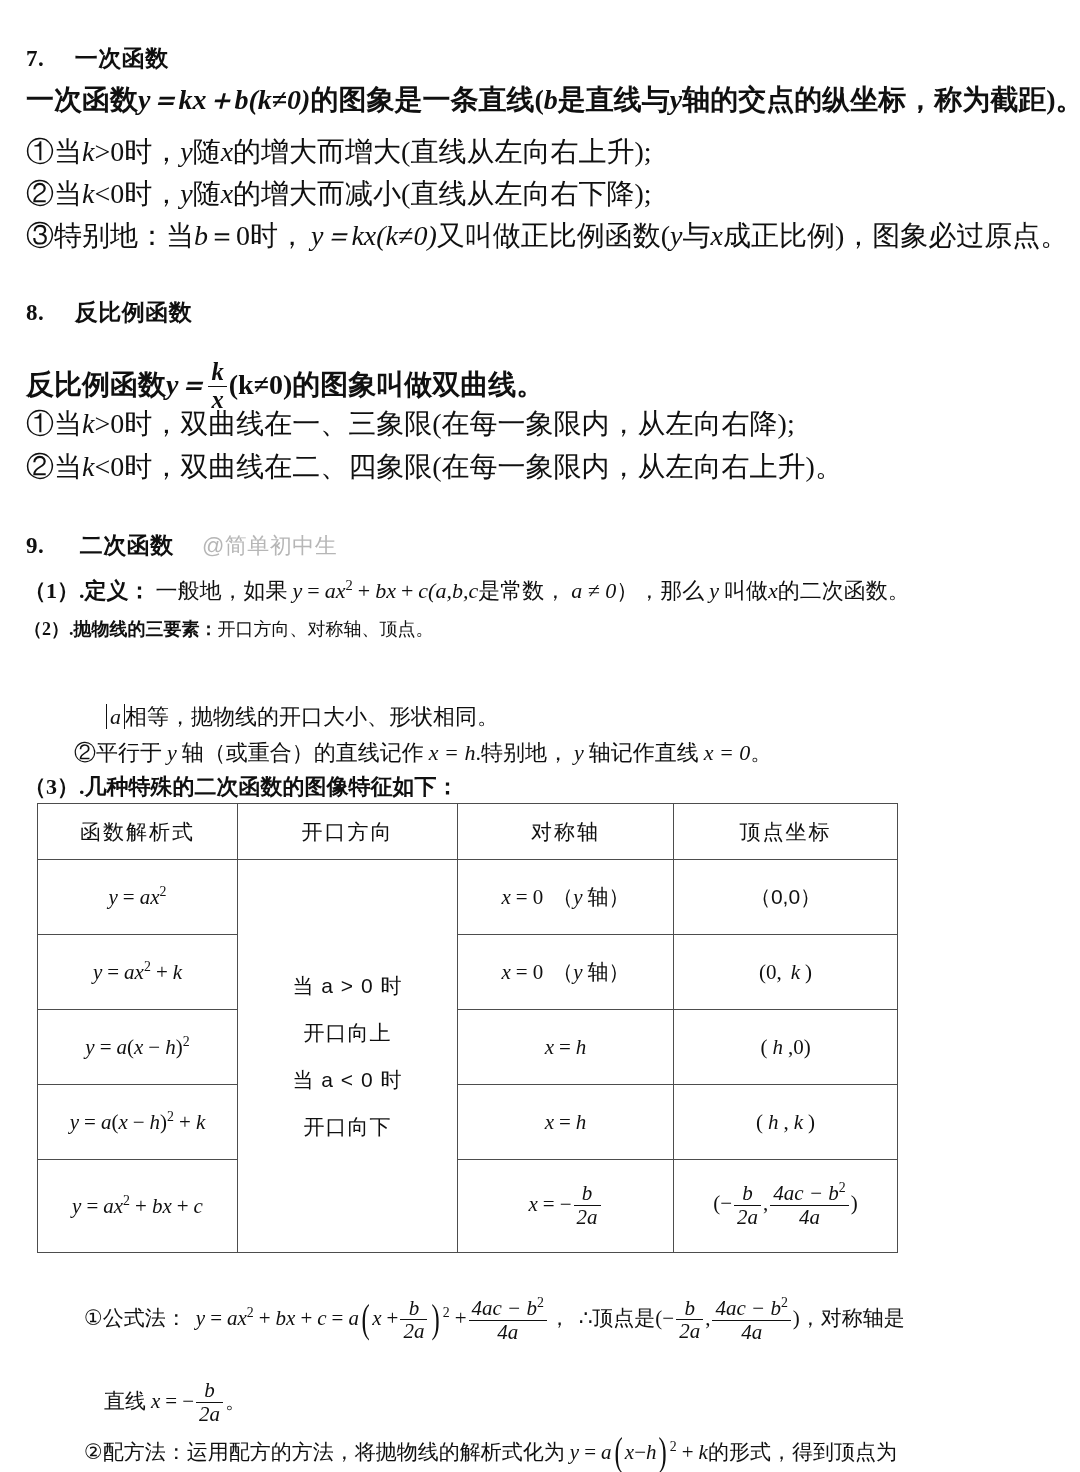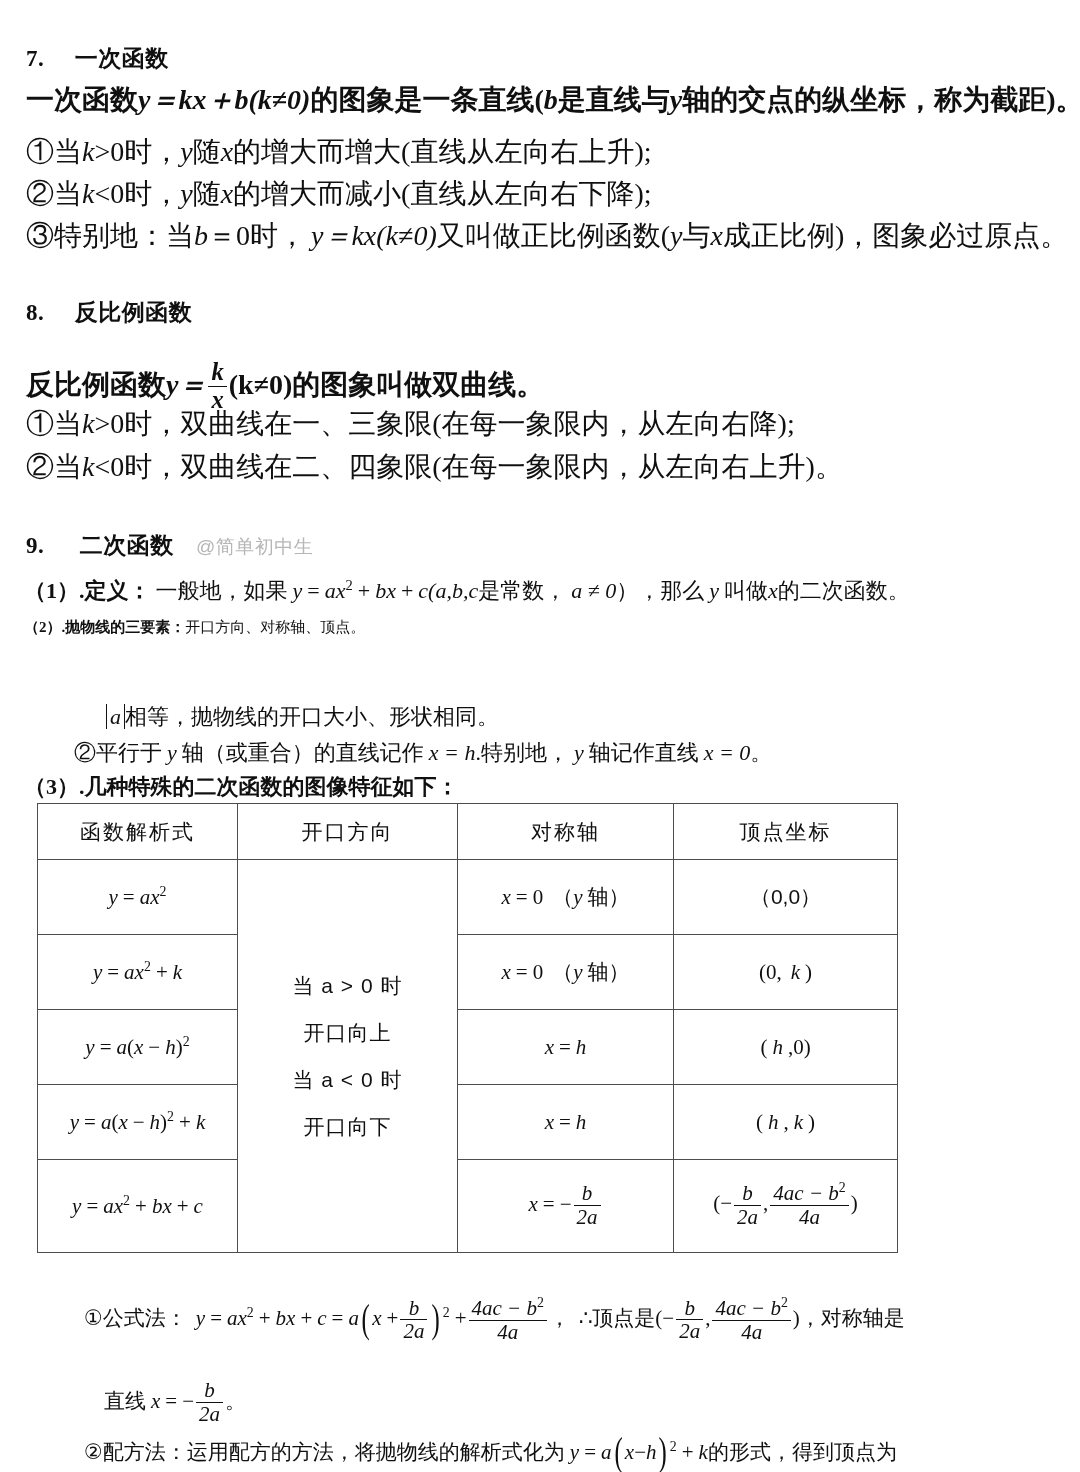--- a/index.html
+++ b/index.html
@@ -18,24 +18,24 @@
   }
   .h-num { display:inline-block; }
   .body-line {
     font-size:28px;
     line-height:1.0;
     white-space:nowrap;
   }
   .bold-lead { font-weight:bold; }
   .watermark {
     color:#b6b6b6;
-    font-size:19px;
+    font-size:22px;
     font-weight:normal;
     font-family:"Liberation Sans","DejaVu Sans",sans-serif;
-    margin-left:16px;
+    margin-left:22px;
   }
 
   
   .row { position:absolute; white-space:nowrap; }
 
   
   .m { font-family:"Liberation Serif","DejaVu Serif",serif; font-style:italic; }
   .mr { font-style:normal; }
   .supr { font-size:.66em; vertical-align:super; font-style:normal; }
   .frac {
@@ -150,21 +150,21 @@
     <span class="h-num">9.</span>
     <span class="sp-l"></span><span class="sp-s"></span>
     <span>二次函数</span>
     <span class="watermark">@简单初中生</span>
   </div>
 
   <div class="row body-line" style="left:24px; top:578px; font-size:22px;">
     <span class="bold-lead">（1）.定义：</span><span class="sp-s"></span><span>一般地，如果</span><span class="sp-s"></span><span class="m">y</span><span class="sp-s"></span><span class="mr">=</span><span class="sp-s"></span><span class="m">a</span><span class="m">x</span><span class="supr">2</span><span class="sp-s"></span><span class="mr">+</span><span class="sp-s"></span><span class="m">b</span><span class="m">x</span><span class="sp-s"></span><span class="mr">+</span><span class="sp-s"></span><span class="m">c</span><span class="m">(a,b,c</span><span>是常数，</span><span class="sp-s"></span><span class="m">a ≠ 0</span><span>），那么</span><span class="sp-s"></span><span class="m">y</span><span class="sp-s"></span><span>叫做</span><span class="m">x</span><span>的二次函数。</span>
   </div>
 
-  <div class="row body-line" style="left:24px; top:620px; font-size:15px;">
+  <div class="row body-line" style="left:24px; top:620px; font-size:18px;">
     <span class="bold-lead">（2）.抛物线的三要素：</span><span>开口方向、对称轴、顶点。</span>
   </div>
 
 
   <div class="row body-line" style="left:106px; top:706px; font-size:22px;">
     <span class="m abs">a</span><span>相等，抛物线的开口大小、形状相同。</span>
   </div>
 
   <div class="row body-line" style="left:74px; top:742px; font-size:22px;">
     <span>②平行于</span><span class="sp-s"></span><span class="m">y</span><span class="sp-s"></span><span>轴（或重合）的直线记作</span><span class="sp-s"></span><span class="m">x = h</span><span>.特别地，</span><span class="sp-s"></span><span class="m">y</span><span class="sp-s"></span><span>轴记作直线</span><span class="sp-s"></span><span class="m">x = 0</span><span>。</span>

